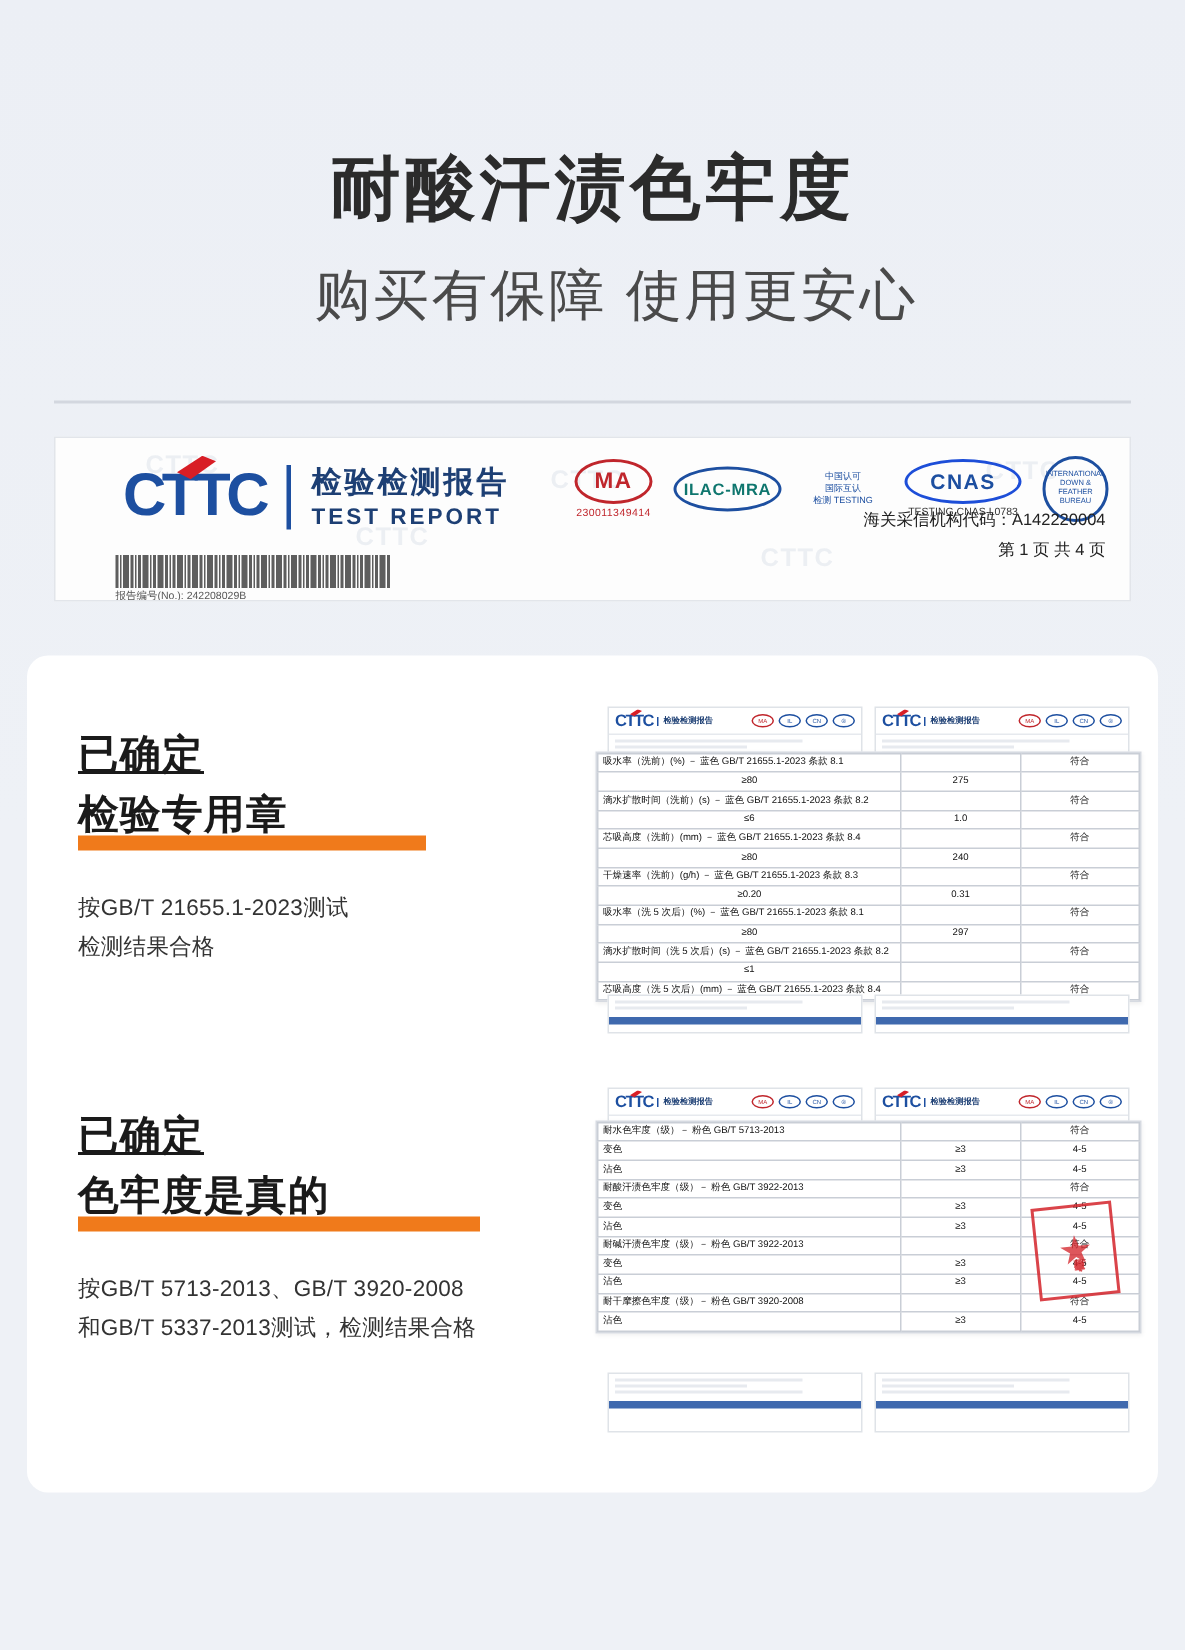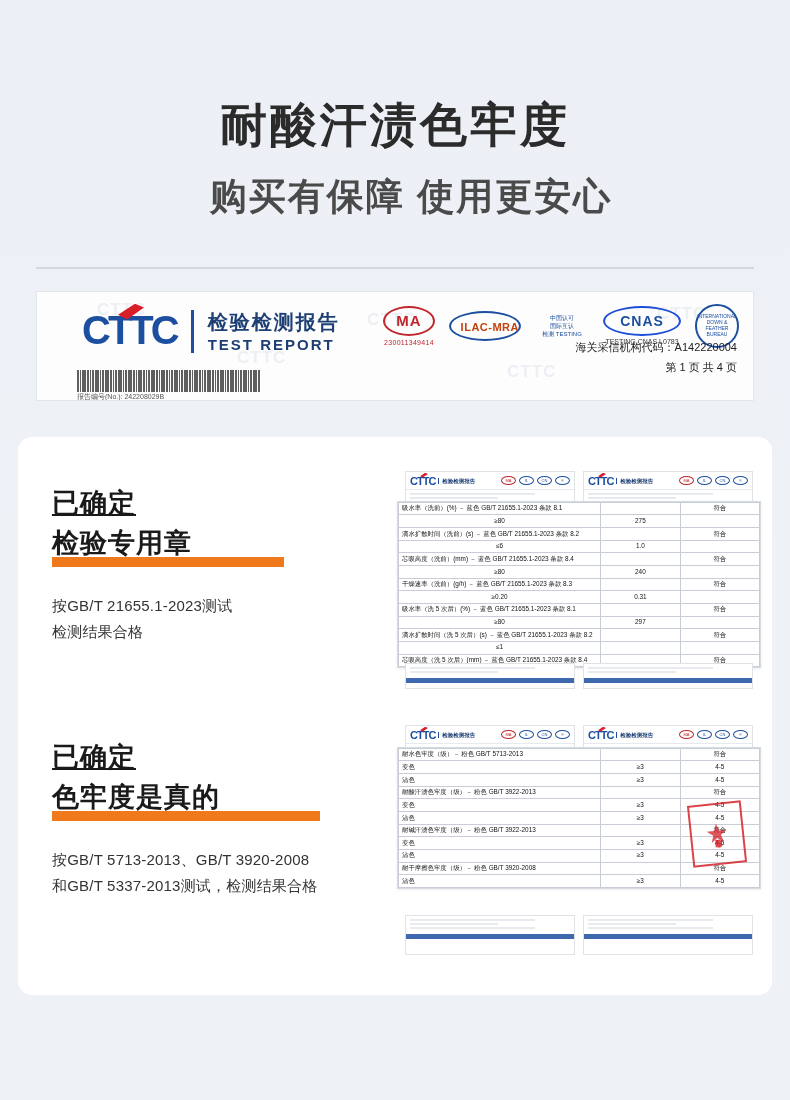--- a/index.html
+++ b/index.html
@@ -25,21 +25,21 @@
   .header h1 {
     font-size: 47px;
     font-weight: bold;
     letter-spacing: 3px;
     color: #2b2b2b;
     line-height: 1.25;
   }
   .header h2 {
     margin-top: 18px;
     font-size: 37px;
-    font-weight: bold;
+    font-weight: normal;
     letter-spacing: 2px;
     color: #4a4a4a;
     line-height: 1.3;
     padding-left: 32px;
   }
 
   
   .cert-strip-wrap {
     margin: 46px 36px 0 36px;
     border-top: 2px solid #d3d7df;
@@ -146,22 +146,22 @@
     line-height: 26px;
     letter-spacing: 1px;
   }
   .badge-ma .num {
     font-size: 7px;
     color: #c0262c;
     margin-top: 3px;
     letter-spacing: .3px;
   }
   .badge-ilac {
-    text-align: right;
-    color: #c2410c;
+    text-align: center;
+    color: #0f766e;
   }
   .badge-ilac .ring {
     width: 72px;
     height: 30px;
     border: 2px solid #1d4fa0;
     border-radius: 50%;
     font-size: 11px;
     font-weight: bold;
     line-height: 28px;
     letter-spacing: .5px;

